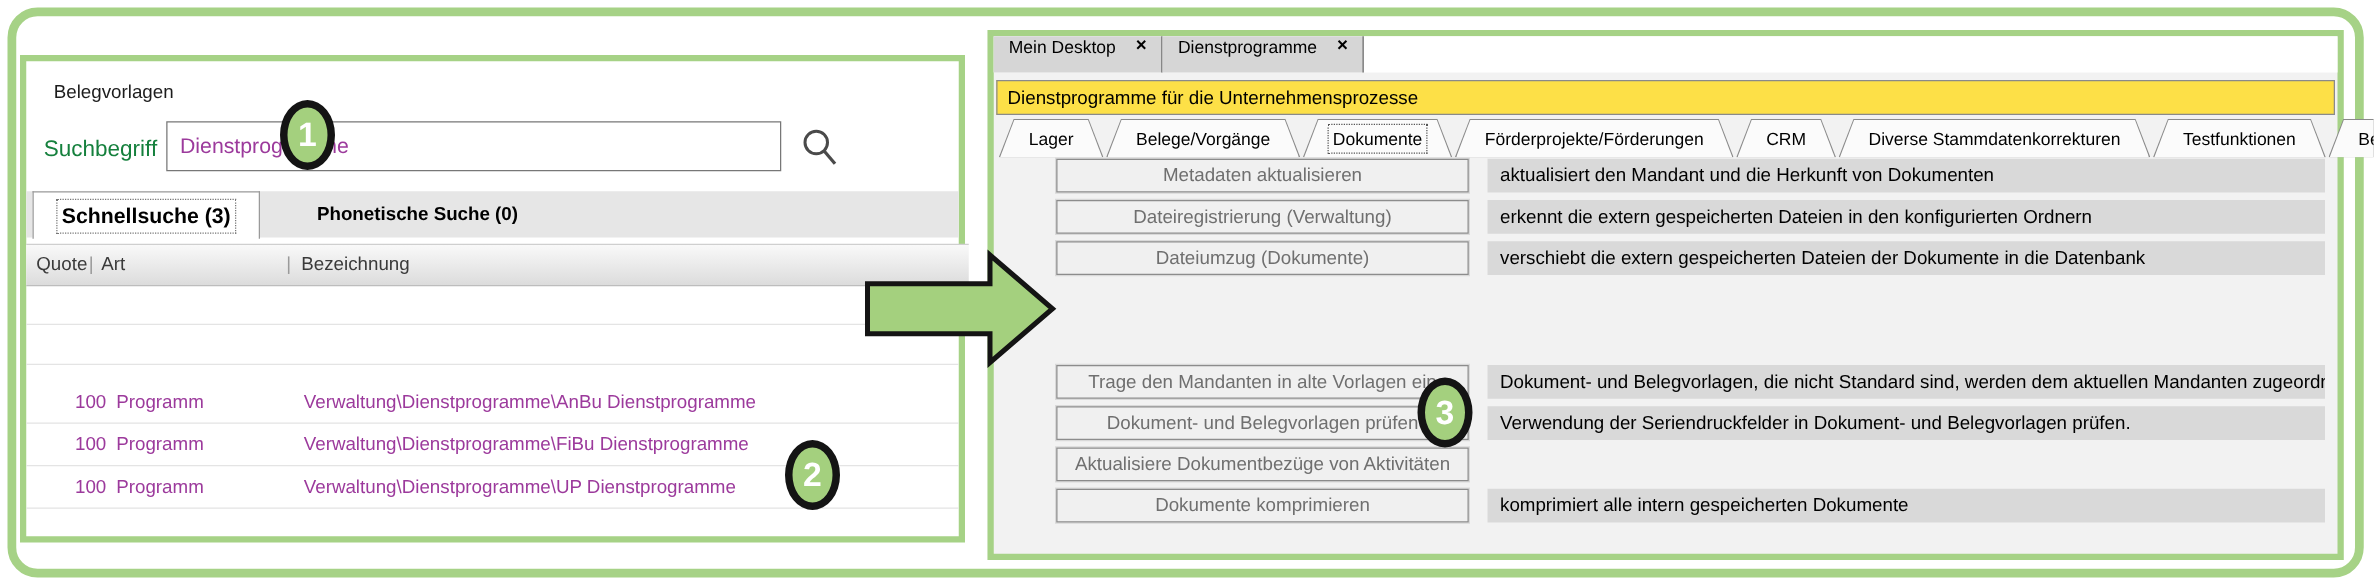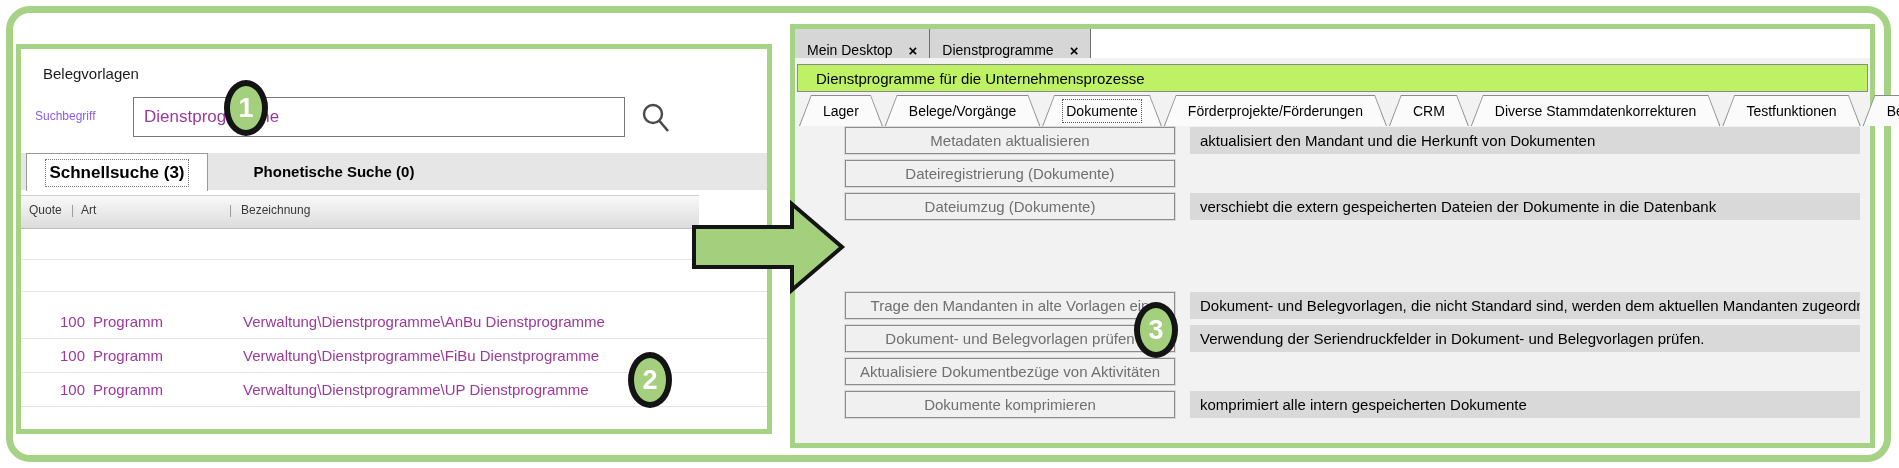--- a/index.html
+++ b/index.html
@@ -8,61 +8,61 @@
   .stage { position:relative; width:1899px; height:468px; background:#fff; overflow:hidden; }
 
   
   .outer-frame { position:absolute; left:6px; top:6px; width:1885px; height:456px;
     border:7px solid #a6d286; border-radius:24px; pointer-events:none; }
 
   
   .left-panel { position:absolute; left:16px; top:44px; width:756px; height:390px;
     background:#fff; border:5px solid #a6d286; }
   .lp-title { position:absolute; left:22px; top:16px; font-size:15px; color:#1c1c1c; }
-  .lp-search-label { position:absolute; left:14px; top:60px; font-size:12px; color:#8b5cf6; }
+  .lp-search-label { position:absolute; left:14px; top:60px; font-size:18px; color:#15803d; }
   .lp-search-input { position:absolute; left:112px; top:48px; width:492px; height:40px;
     border:1px solid #777; background:#fff; font-family:"Liberation Sans",sans-serif;
     font-size:17px; color:#9c3a9c; padding:0 10px; }
   .lp-search-icon { position:absolute; left:618px; top:52px; width:34px; height:34px; cursor:pointer; }
 
   .lp-tabstrip { position:absolute; left:0; top:104px; width:746px; height:37px; background:#e6e6e6; }
   .lp-tab-active { position:absolute; left:5px; top:104px; width:182px; height:38px; background:#fff;
     border:1px solid #9a9a9a; border-bottom:none; display:flex; align-items:center; justify-content:center;
     font-size:17px; font-weight:bold; color:#000; }
   .lp-tab-active span{ outline:1px dotted #777; outline-offset:3px; }
   .lp-tab-inactive { position:absolute; left:188px; top:104px; width:250px; height:37px;
     display:flex; align-items:center; justify-content:center; font-size:15px; font-weight:bold; color:#000; }
 
-  .lp-table-header { position:absolute; left:0; top:146px; width:678px; height:34px;
+  .lp-table-header { position:absolute; left:0; top:146px; width:754px; height:34px;
     background:linear-gradient(#f9f9f9,#dcdcdc); border-top:1px solid #cfcfcf; border-bottom:1px solid #bdbdbd;
-    font-size:12px; color:#3a3a3a; }
+    font-size:15px; color:#3a3a3a; }
   .lp-th { position:absolute; top:7px; }
   .lp-th-sep { position:absolute; top:7px; color:#9a9a9a; }
 
   .lp-grid-line { position:absolute; left:0; width:746px; height:1px; background:#e4e4e4; }
   .lp-row { position:absolute; left:0; width:746px; height:34px; border-bottom:1px solid #e4e4e4;
     font-size:15px; color:#9c3a9c; }
   .lp-cell-quote { position:absolute; left:30px; width:34px; top:8px; text-align:right; }
   .lp-cell-art   { position:absolute; left:72px; top:8px; }
   .lp-cell-bez   { position:absolute; left:222px; top:8px; white-space:nowrap; }
 
   
   .big-arrow { position:absolute; left:688px; top:196px; width:162px; height:102px; z-index:30; }
 
   
   .right-panel { position:absolute; left:790px; top:24px; width:1085px; height:424px;
     background:#f2f2f2; border:5px solid #a6d286; }
 
   .rp-mdibar { position:absolute; left:0; top:0; width:1075px; height:29px; background:#fff; display:flex; }
-  .rp-mditab { height:29px; display:flex; align-items:flex-end; padding:0 12px; background:#d6d6d6;
+  .rp-mditab { height:29px; display:flex; align-items:flex-start; padding:0 12px; background:#d6d6d6;
     border-right:1px solid #6e6e6e; font-size:14px; color:#000; cursor:pointer; }
   .rp-mditab .close { margin-left:16px; font-weight:bold; font-size:15px; line-height:1; cursor:pointer; }
 
-  .rp-subtitle { position:absolute; left:2px; top:35px; width:1071px; height:28px; background:#bef264;
-    border:1px solid #8a8a8a; display:flex; align-items:center; padding-left:18px; font-size:15px; color:#000; }
+  .rp-subtitle { position:absolute; left:2px; top:35px; width:1071px; height:28px; background:#fde047;
+    border:1px solid #8a8a8a; display:flex; align-items:center; padding-left:8px; font-size:15px; color:#000; }
 
   .rp-tabstrip { position:absolute; left:4px; top:66px; width:1071px; height:31px; display:flex; gap:2px; }
   .rtab { position:relative; height:31px; padding:0 24px; display:flex; align-items:center;
     justify-content:center; cursor:pointer; }
   .rtab::before { content:""; position:absolute; inset:0; background:#8a8a8a;
     clip-path:polygon(12px 0, calc(100% - 12px) 0, 100% 100%, 0 100%); }
   .rtab::after { content:""; position:absolute; inset:1px 1px 0 1px; background:#fbfbfb;
     clip-path:polygon(11.4px 0, calc(100% - 11.4px) 0, 100% 100%, 0 100%); }
   .rtab span { position:relative; z-index:1; font-size:14px; color:#000; white-space:nowrap; }
   .rtab.active span { outline:1px dotted #555; outline-offset:3px; }
@@ -173,21 +173,22 @@
           <span>Testfunktionen</span>
         </div>
       <div class="rtab">
           <span>Belegarchiv</span>
         </div>
     </div>
 
     <button class="rp-row-btn" style="top:98px">Metadaten aktualisieren</button>
     <div class="rp-row-desc" style="top:98px">aktualisiert den Mandant und die Herkunft von Dokumenten</div>
 
-    <button class="rp-row-btn" style="top:131px">Dateiregistrierung (Dokumente)</button>
+    <button class="rp-row-btn" style="top:131px">Dateiregistrierung (Verwaltung)</button>
+    <div class="rp-row-desc" style="top:131px">erkennt die extern gespeicherten Dateien in den konfigurierten Ordnern</div>
 
     <button class="rp-row-btn" style="top:164px">Dateiumzug (Dokumente)</button>
     <div class="rp-row-desc" style="top:164px">verschiebt die extern gespeicherten Dateien der Dokumente in die Datenbank</div>
 
     <button class="rp-row-btn" style="top:263px">Trage den Mandanten in alte Vorlagen ein</button>
     <div class="rp-row-desc" style="top:263px">Dokument- und Belegvorlagen, die nicht Standard sind, werden dem aktuellen Mandanten zugeordnet.</div>
 
     <button class="rp-row-btn" style="top:296px">Dokument- und Belegvorlagen prüfen</button>
     <div class="rp-row-desc" style="top:296px">Verwendung der Seriendruckfelder in Dokument- und Belegvorlagen prüfen.</div>
 

